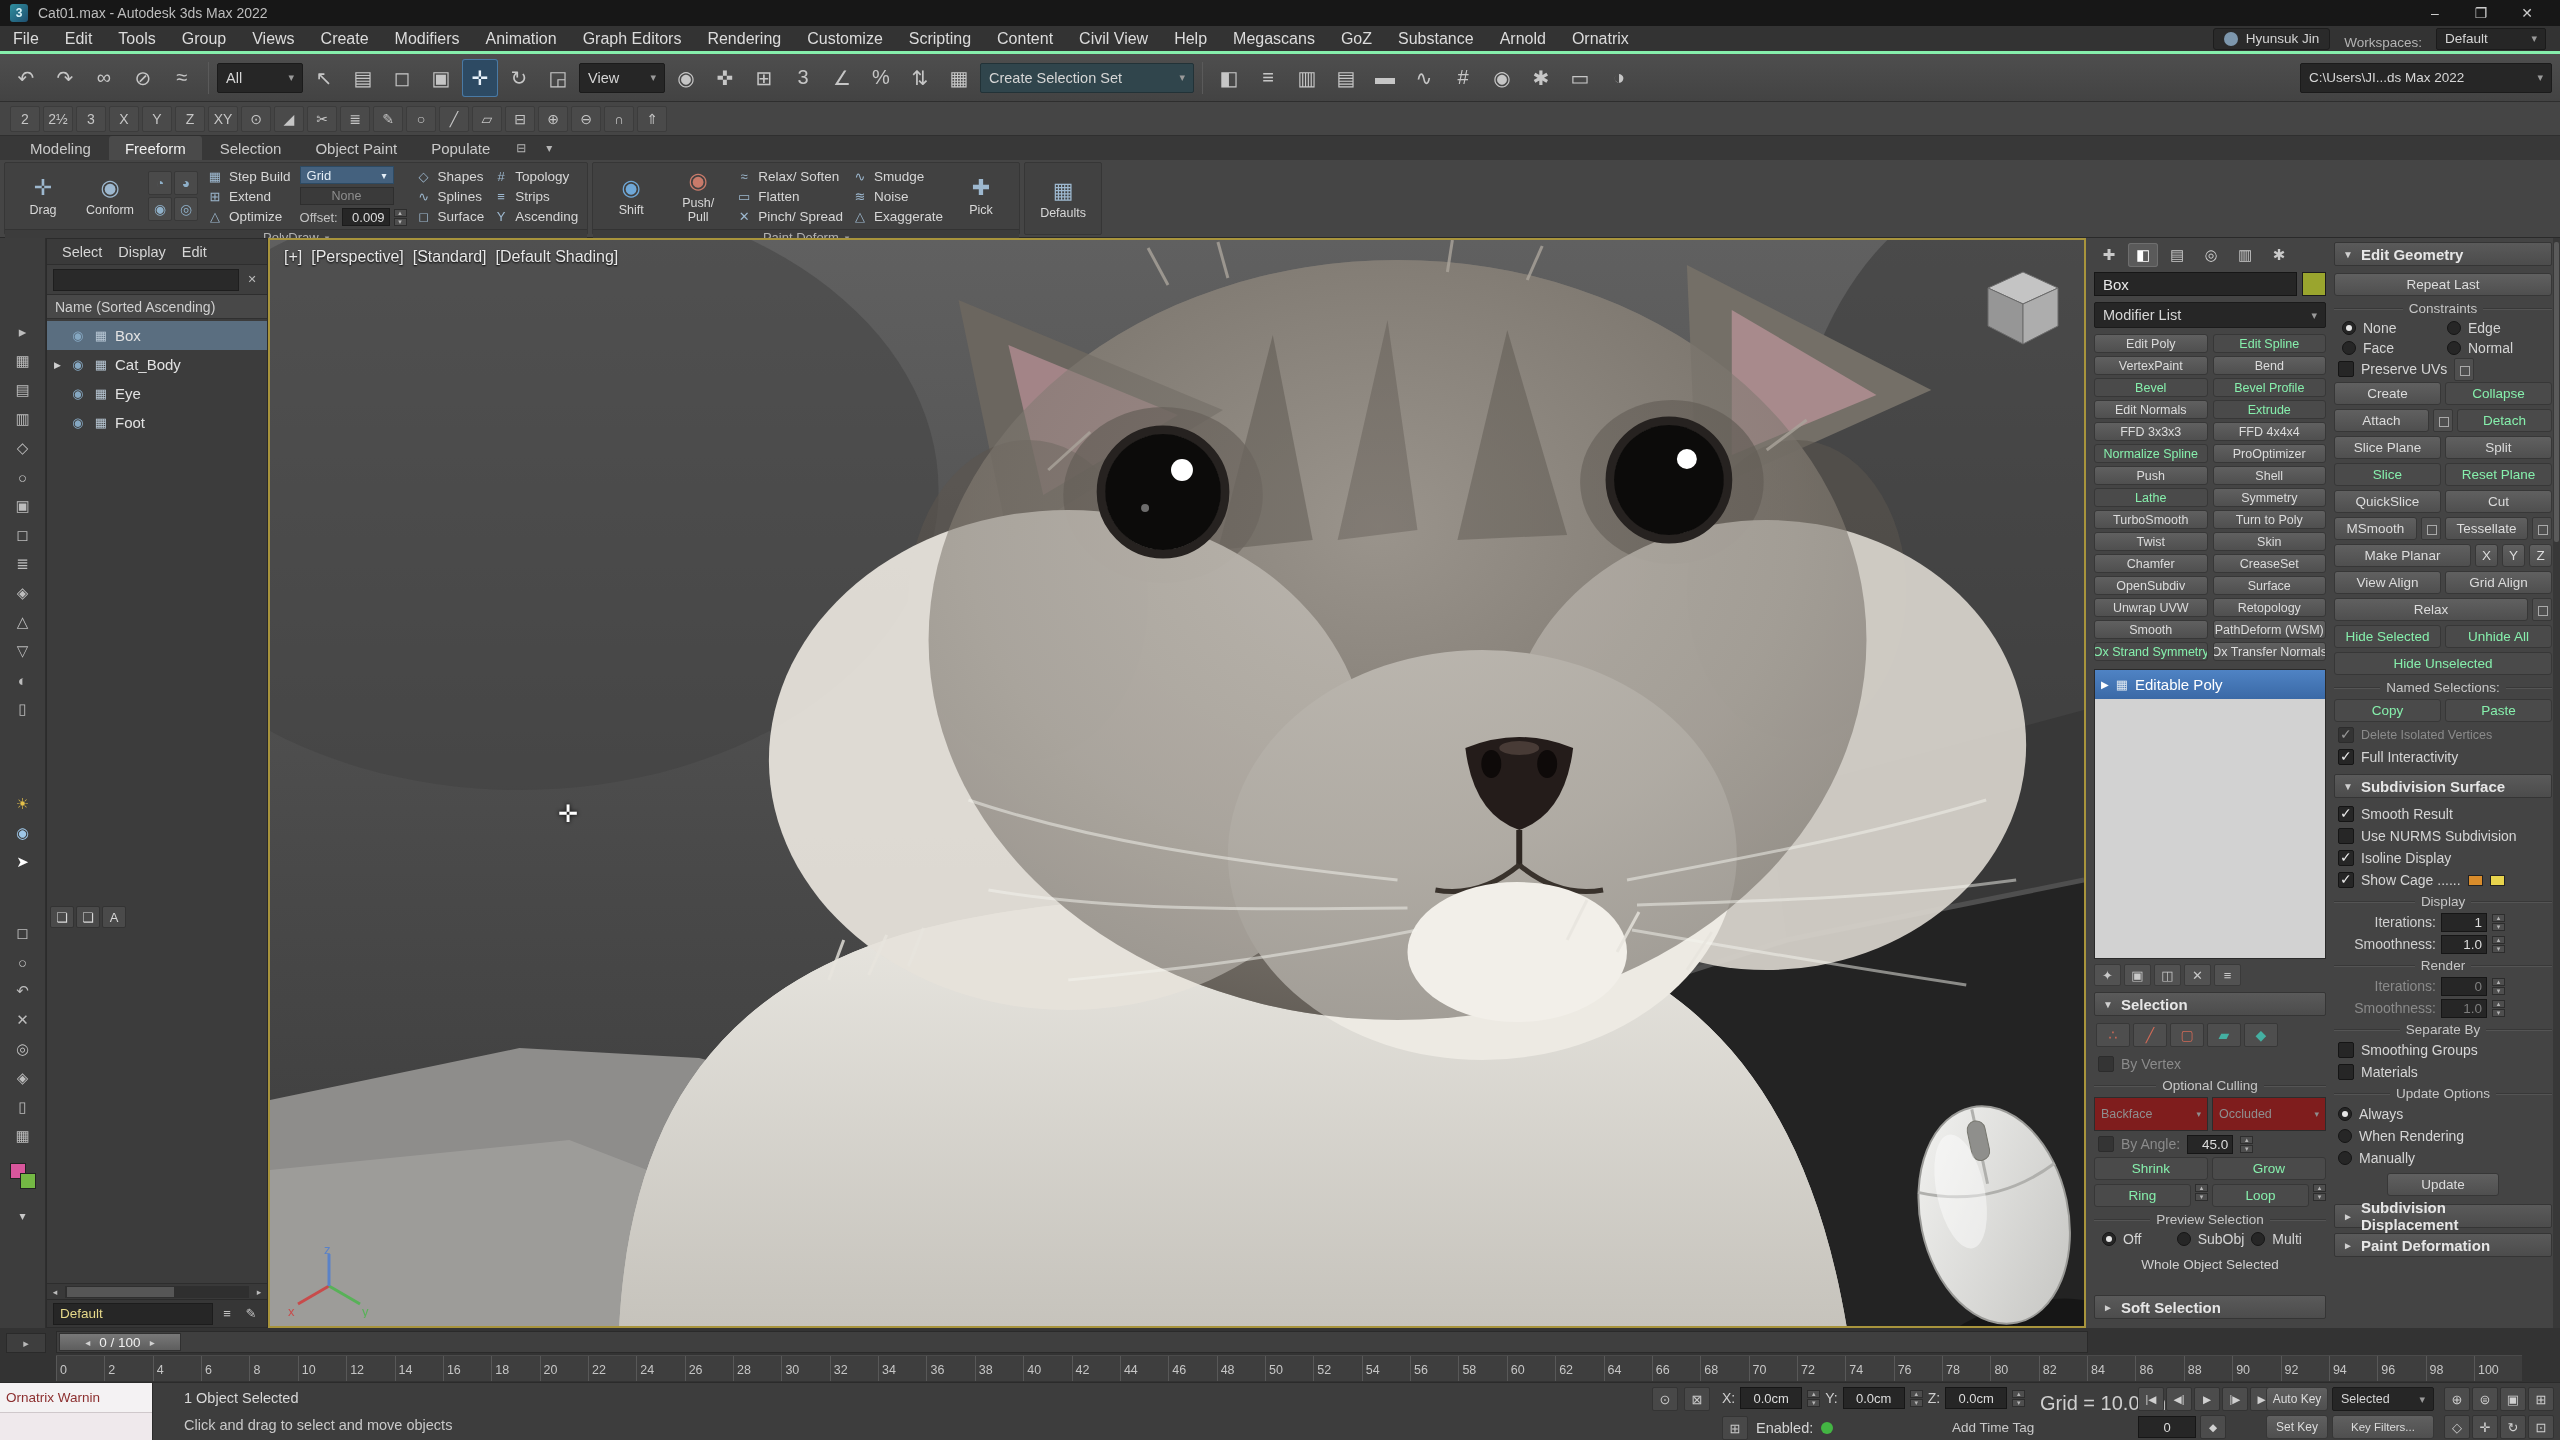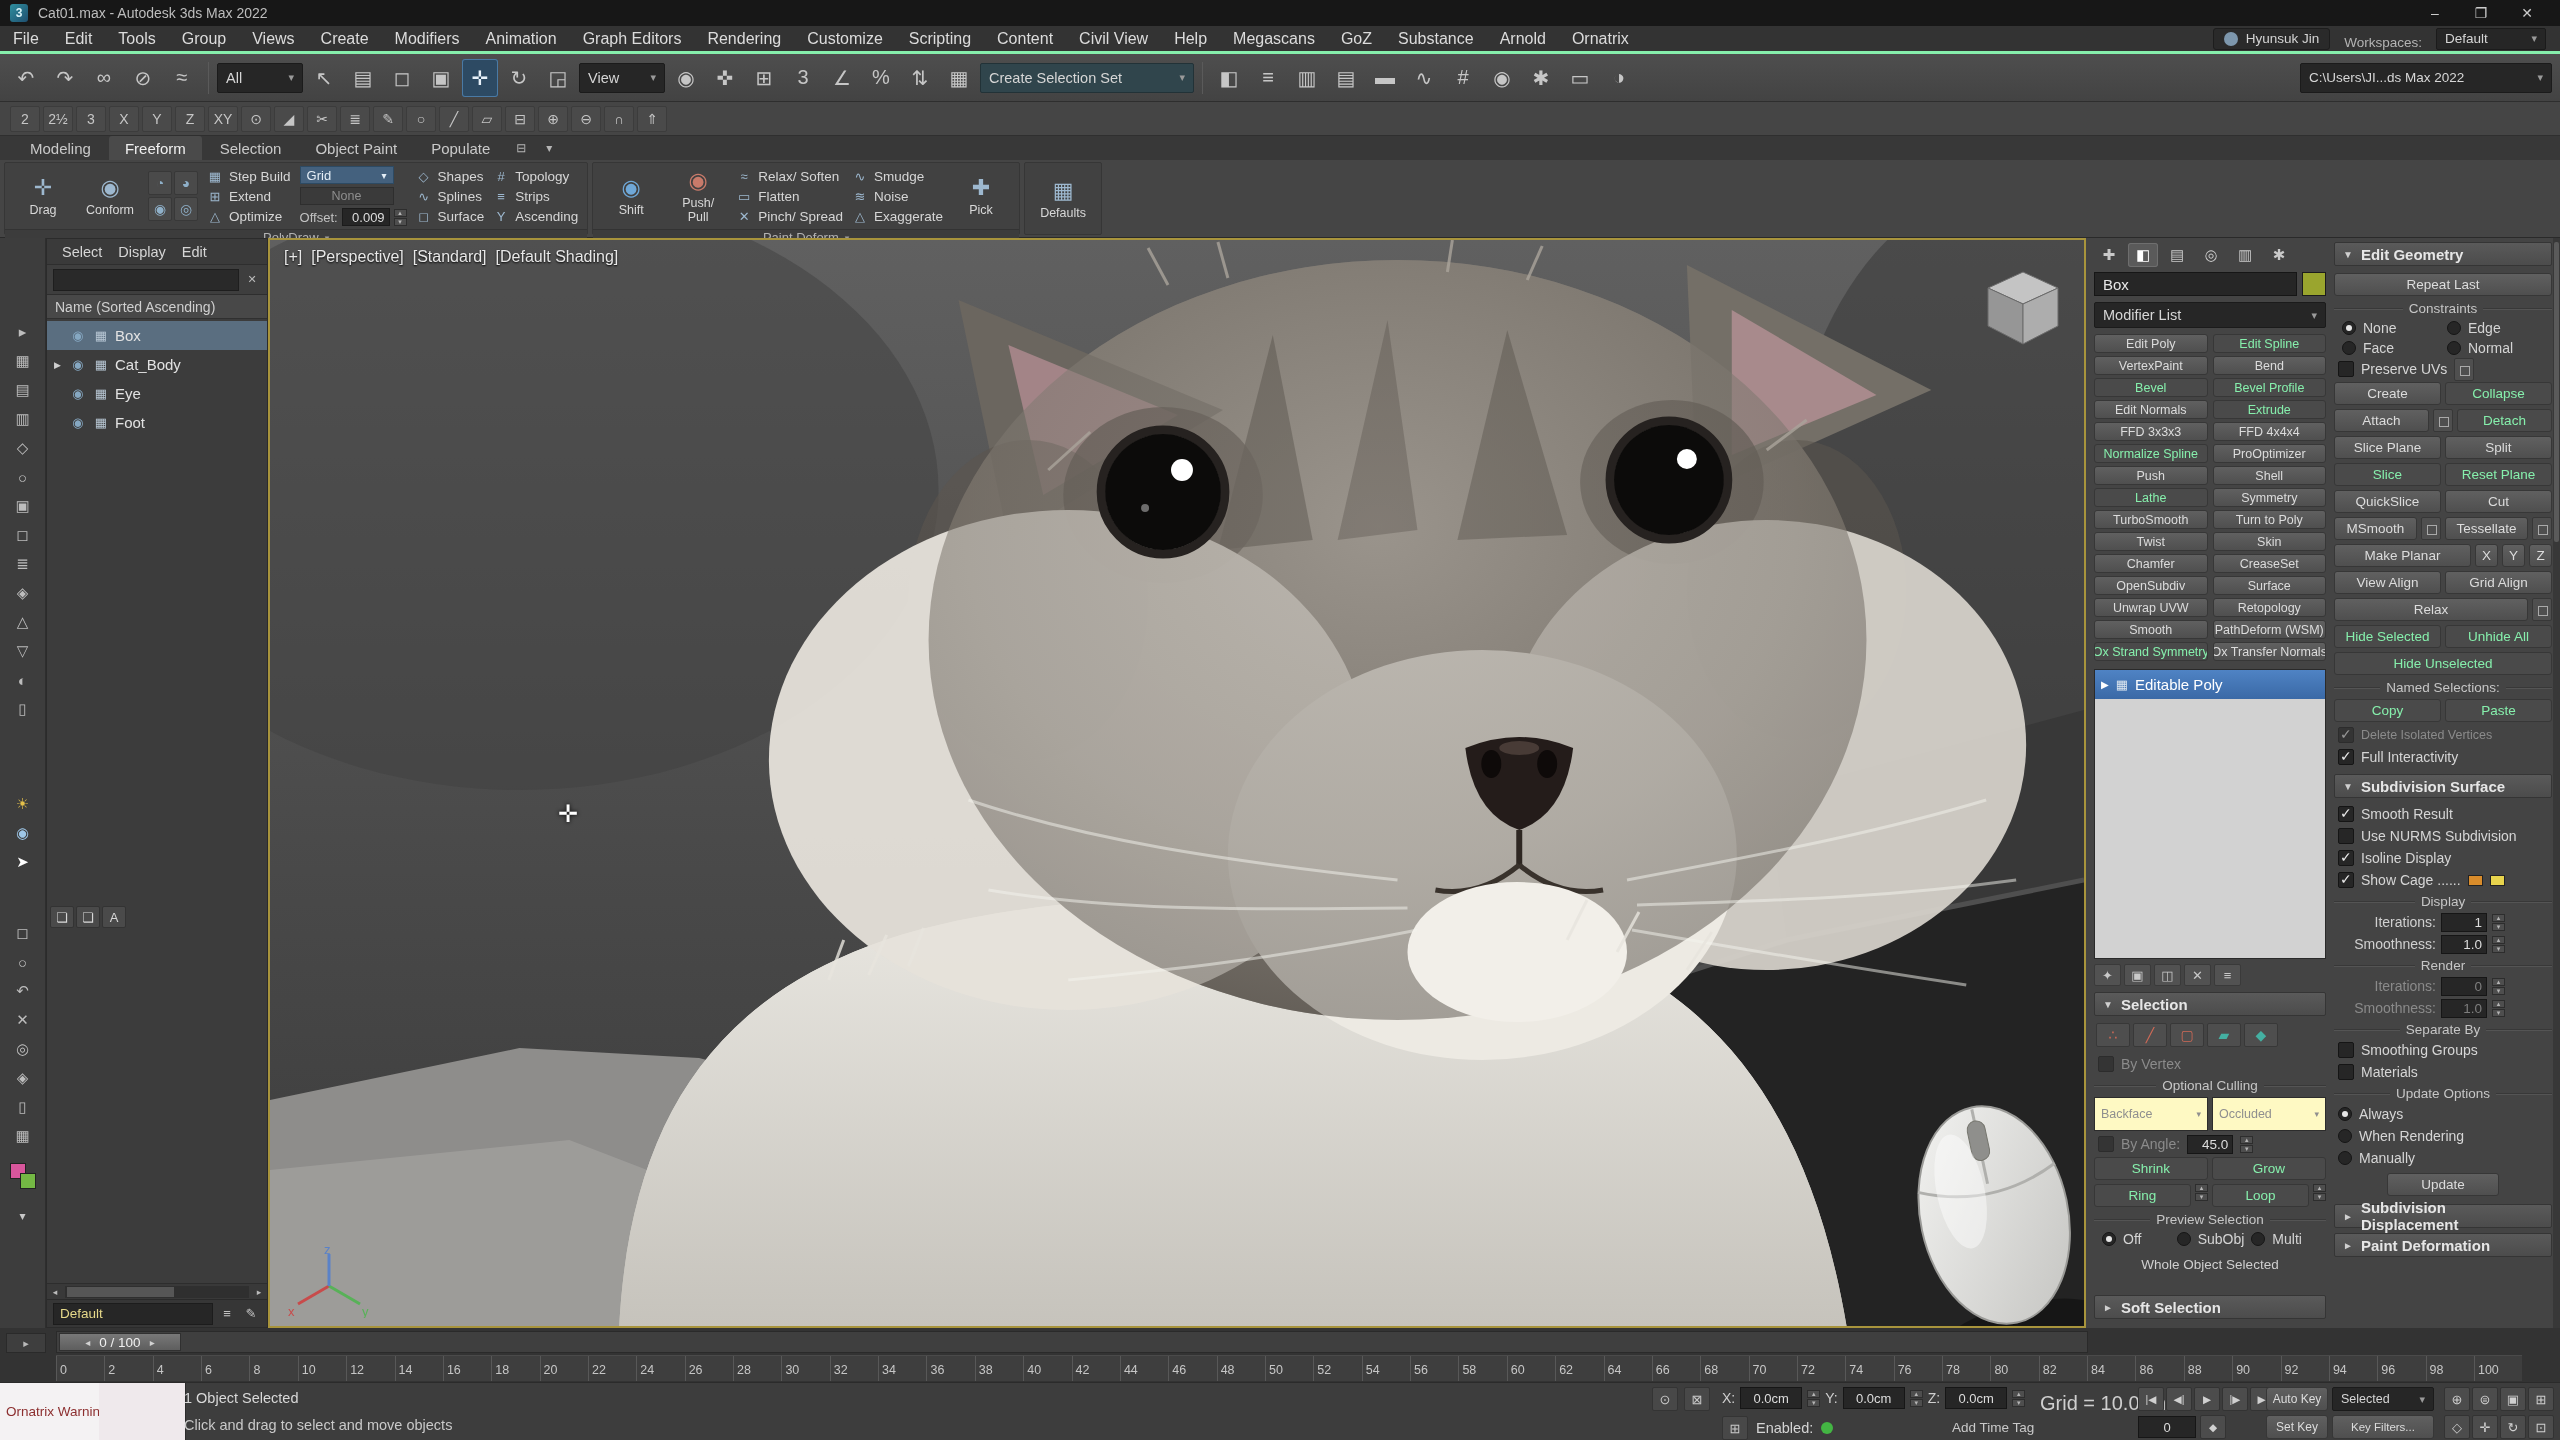--- a/index.html
+++ b/index.html
@@ -140,21 +140,21 @@
 .cbrow.dis .cb{opacity:.5}
 .cb.on::after{content:"✓";position:absolute;left:1px;top:-2px;font-size:14px;color:#eaeaea}
 .rb{width:14px;height:14px;border-radius:50%;background:#262626;border:1px solid #151515;position:relative;flex:none}
 .rb.on::after{content:"";position:absolute;left:3px;top:3px;width:6px;height:6px;border-radius:50%;background:#e6e6e6}
 .gcenter{display:flex;align-items:center;gap:6px;font-size:13.5px;color:#c6c6c6;height:20px;flex:none}
 .gcenter::before,.gcenter::after{content:"";flex:1;border-top:1px solid #383838;box-shadow:0 1px 0 #545454}
 .prow{display:flex;gap:4px;margin:2px 0;flex:none}
 .pbtn{flex:1}
 .sqbtn{width:20px;height:23px;background:#4f4f4f;border:1px solid #373737;border-radius:2px;position:relative;flex:none}
 .sqbtn::after{content:"";position:absolute;left:5px;top:7px;width:8px;height:8px;border:1px solid #a9a9a9}
-.mini-dd2{flex:1;height:20px;background:#fef9c3;border:1px solid #2c2c2c;color:#8f8f8f;font-size:12.5px;display:flex;align-items:center;padding:16px 6px}
+.mini-dd2{flex:1;height:20px;background:#7f1d1d;border:1px solid #2c2c2c;color:#8f8f8f;font-size:12.5px;display:flex;align-items:center;padding:16px 6px}
 .mini-dd2::after{content:"▾";margin-left:auto;font-size:9px}
 .sprow{display:flex;align-items:center;gap:5px;height:22px;margin-left:6px;flex:none}
 .sprow .sl{font-size:14px;color:#d0d0d0;width:96px;text-align:right}
 .spv{background:#262626;border:1px solid #161616;height:19px;min-width:46px;display:flex;align-items:center;justify-content:flex-end;padding:0 4px;font-size:13.5px;color:#ddd}
 .sprow.dis .sl{color:#8a8a8a}.sprow.dis .spv{color:#7e7e7e}
 .crow{display:flex;margin-left:8px;height:20px;align-items:center;flex:none}
 .crow .cell{flex:1;display:flex;gap:7px;align-items:center;font-size:14px}
 .center-txt{text-align:center;font-size:13.5px;color:#cfcfcf;height:20px;flex:none}
 .xyz{width:23px;flex:none}
 .cagechip{width:15px;height:11px;border:1px solid #222;flex:none}
@@ -164,21 +164,21 @@
 #timeline{left:0;top:1328px;width:2560px;height:54px;background:#333}
 #tl-left{position:absolute;left:6px;top:5px;width:40px;height:20px;background:#3e3e3e;border:1px solid #2a2a2a;color:#b9b9b9;font-size:11px;display:flex;align-items:center;justify-content:center}
 #slider-track{position:absolute;left:56px;top:3px;width:2032px;height:22px;background:#3f3f3f;border:1px solid #2a2a2a}
 #slider-handle{position:absolute;left:2px;top:1px;height:18px;width:122px;background:linear-gradient(#787878,#5e5e5e);border:1px solid #303030;display:flex;align-items:center;justify-content:center;gap:9px;font-size:13.5px;color:#f0f0f0}
 .sh-arrow{font-size:10px;color:#d2d2d2}
 #ruler{position:absolute;left:56px;top:27px;width:2466px;height:26px;background:#3e3e3e;border-top:1px solid #4a4a4a;display:flex}
 .tick{flex:1;border-left:1px solid #585858;position:relative}
 .tkl{position:absolute;left:3px;top:7px;font-size:12.5px;color:#c6c6c6}
 
 #statusbar{left:0;top:1382px;width:2560px;height:58px;background:#3d3d3d;border-top:1px solid #2b2b2b;font-size:14.5px}
-#listener{position:absolute;left:0;top:0;width:186px;height:58px;border-right:1px solid #2b2b2b;display:flex;flex-direction:row}
+#listener{position:absolute;left:0;top:0;width:153px;height:58px;border-right:1px solid #2b2b2b;display:flex;flex-direction:column}
 .lis-top{flex:1;background:#f4f2f3;color:#8c2f2f;display:flex;align-items:center;padding:0 6px;font-size:13.5px;border-bottom:1px solid #cfc8cb;white-space:nowrap;overflow:hidden}
 .lis-bot{flex:1;background:#efe9ec}
 .sb{position:absolute}
 #st-sel{left:184px;top:7px;color:#d9d9d9}
 #st-prompt{left:184px;top:34px;color:#c9c9c9}
 .st-ico{width:26px;height:24px;background:#484848;border:1px solid #343434;border-radius:2px;font-size:13px;color:#c9c9c9;display:flex;align-items:center;justify-content:center}
 #coords{left:1722px;top:4px;display:flex;gap:5px;align-items:center}
 .axlab{font-size:14px;color:#cfcfcf}
 .axfield{width:62px;height:22px;background:#262626;border:1px solid #161616;display:flex;align-items:center;justify-content:center;font-size:13px;color:#ddd}
 #st-grid{left:2040px;top:9px;color:#cfcfcf;font-size:20px}

